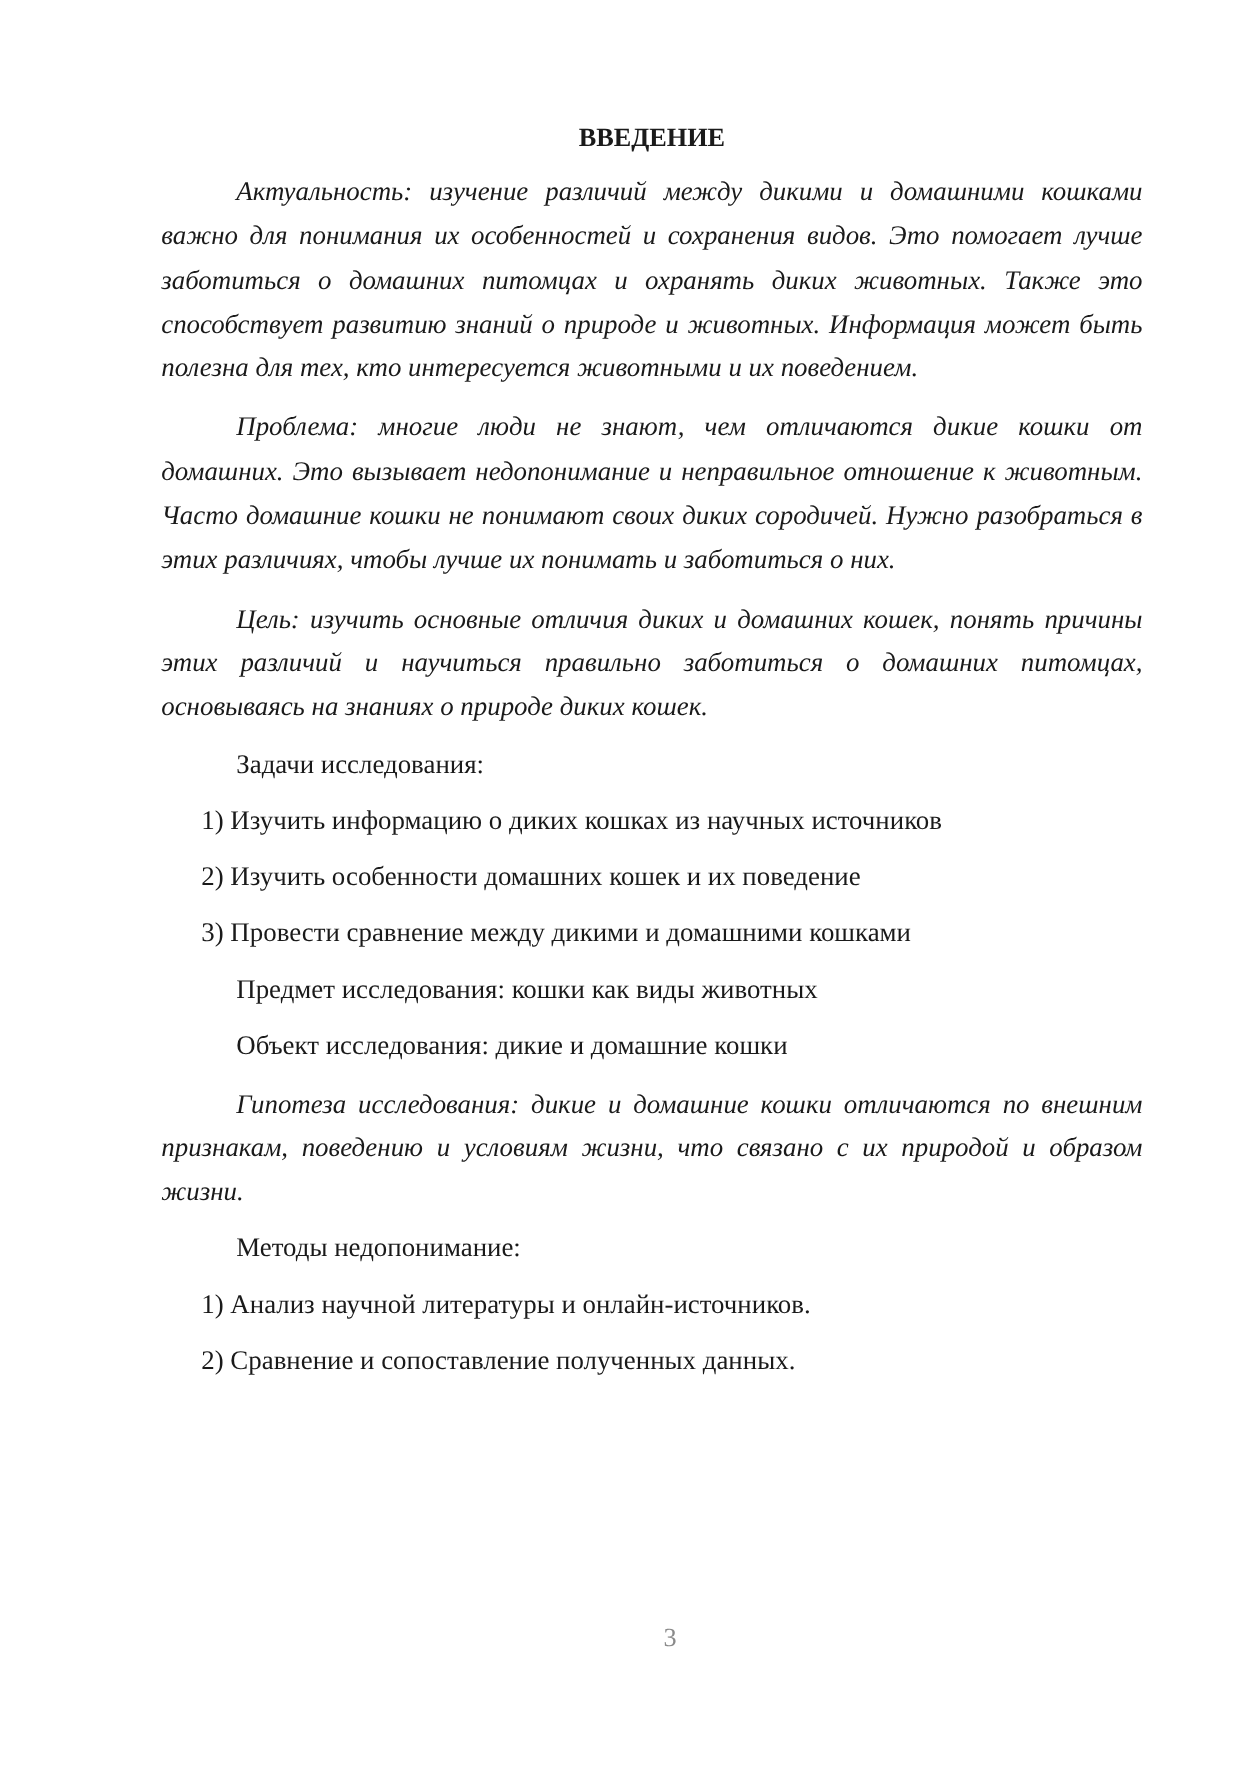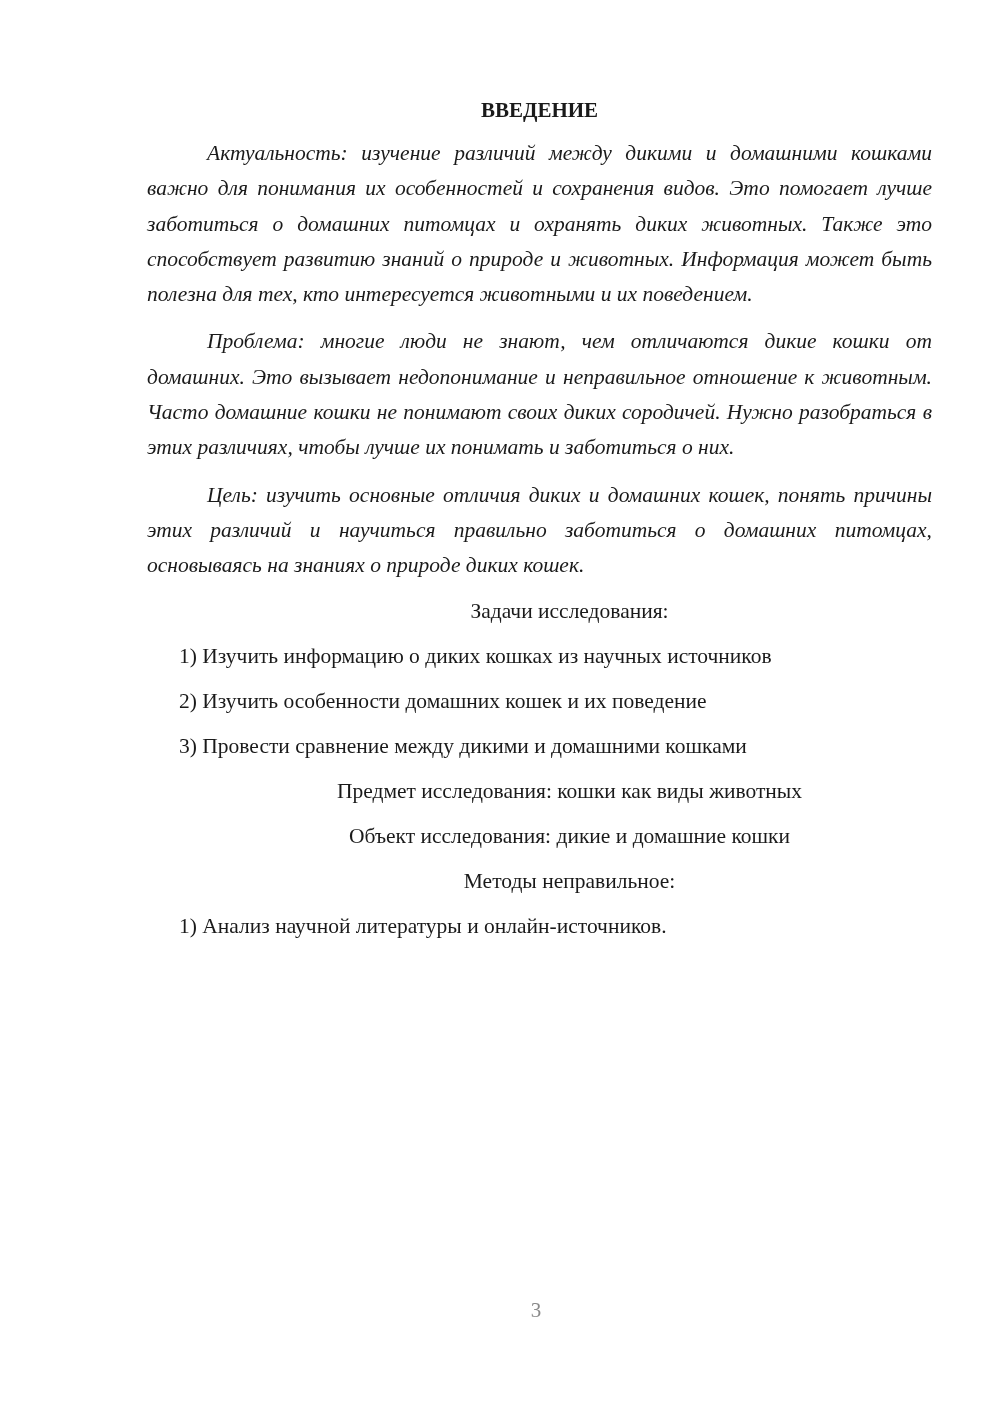--- a/index.html
+++ b/index.html
@@ -3,29 +3,29 @@
 <meta charset="utf-8">
 <style>
   html, body { margin: 0; padding: 0; background: #ffffff; }
   body { width: 1000px; height: 1414px; position: relative; overflow: hidden; }
   .page {
     position: absolute; left: 0; top: 0; width: 1000px; height: 1414px;
     background: #ffffff; color: #1a1a1a;
     font-family: "Liberation Serif", "DejaVu Serif", serif;
     font-size: 21.5px;
   }
-  .content { position: absolute; left: 147px; top: 96px; width: 785px; }
+  .content { position: absolute; left: 129px; top: 96px; width: 785px; }
   .title {
     text-align: center; font-weight: bold; font-size: 21px;
     line-height: 28px; margin: 0 0 6px 0; padding-left: 0;
   }
   .para {
     text-align: justify; text-indent: 60px; line-height: 35.3px; margin: 12px 0 10px 0; font-style: italic;
   }
-  .plain { text-indent: 60px; line-height: 35px; margin: 0 0 10px 0; text-align: center; }
+  .plain { text-indent: 60px; line-height: 35px; margin: 0 0 10px 0; }
   .list-item { padding-left: 32px; line-height: 35px; margin: 0 0 10px 0; }
   .page-number {
     position: absolute; left: 0; width: 1072px; top: 1298px; text-align: center;
     color: #8a8a8a; font-size: 21px;
   }
 </style>
 </head>
 <body>
 
 <div class="page">
@@ -38,21 +38,23 @@
 
     <p class="plain">Задачи исследования:</p>
     <div>
       <p class="list-item">1) Изучить информацию о диких кошках из научных источников</p>
       <p class="list-item">2) Изучить особенности домашних кошек и их поведение</p>
       <p class="list-item">3) Провести сравнение между дикими и домашними кошками</p>
     </div>
 
     <p class="plain">Предмет исследования: кошки как виды животных</p>
     <p class="plain">Объект исследования: дикие и домашние кошки</p>
+    <p class="para">Гипотеза исследования: дикие и домашние кошки отличаются по внешним признакам, поведению и условиям жизни, что связано с их природой и образом жизни.</p>
 
-    <p class="plain">Методы неправильное:</p>
+    <p class="plain">Методы недопонимание:</p>
     <div>
       <p class="list-item">1) Анализ научной литературы и онлайн-источников.</p>
+      <p class="list-item">2) Сравнение и сопоставление полученных данных.</p>
     </div>
   </div>
 
   <div class="page-number">3</div>
 </div>
 
 </body></html>

